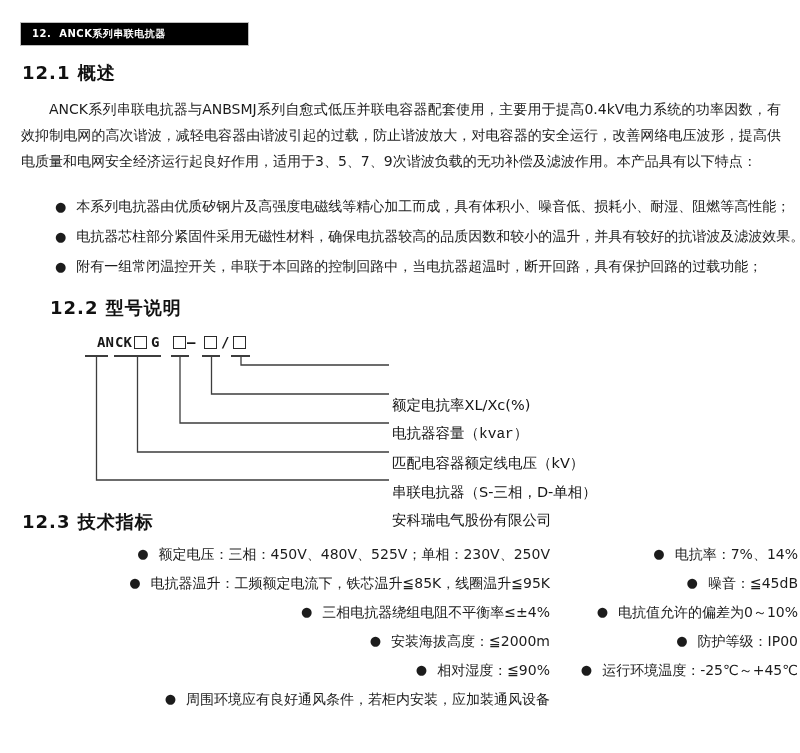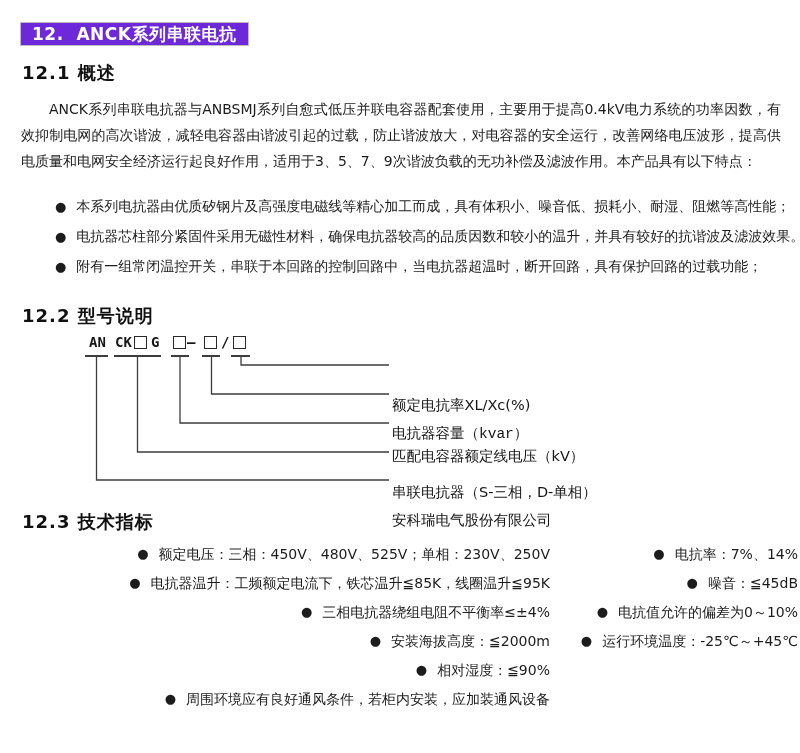--- a/index.html
+++ b/index.html
@@ -9,55 +9,55 @@
     background:#ffffff;
     color:#1c1c1c;
     font-family:"DejaVu Sans", sans-serif;
     overflow:hidden;
   }
 
   
   .chapter-bar {
     position:absolute; left:20px; top:22px;
     width:229px; height:24px;
-    background:#6d28d9;
+    background:#000000;
     border:1px solid #bdbdbd;
     color:#ffffff;
-    font-size:17px; font-weight:bold;
+    font-size:10px; font-weight:bold;
     line-height:22px;
     padding-left:11px;
     letter-spacing:0.5px;
   }
 
   
   .sec-heading {
     position:absolute; left:22px;
     font-size:18px; font-weight:bold; color:#111111;
     letter-spacing:1px;
   }
   #h-overview { top:61px; }
-  #h-model    { top:304px; }
+  #h-model    { top:296px;margin-left:28px; }
   #h-specs    { top:510px; }
 
   
   .para {
     position:absolute; left:21px; top:96px; width:760px;
     font-size:14px; line-height:26px;
     text-align:justify; text-indent:2em;
   }
 
   
   .bullets { position:absolute; left:55px; top:191px; width:740px; }
   .bullet-item { height:30px; line-height:30px; font-size:14px; white-space:nowrap; }
   .dot { font-size:13px; margin-right:10px; vertical-align:0.5px; }
 
   
   .diagram { position:absolute; left:85px; top:334px; width:660px; height:166px; }
   .seg { position:absolute; top:0; font-family:"DejaVu Sans Mono", monospace; font-weight:bold; font-size:14px; line-height:16px; color:#181818; }
-  #seg-an    { left:4px; }
+  #seg-an    { left:12px; }
   #seg-ck    { left:30px; }
   #seg-g     { left:66px; }
   #seg-dash  { left:102px; }
   #seg-slash { left:136px; }
   .mbox {
     position:absolute; top:2px; width:13px; height:13px;
     border:1.5px solid #2a2a2a; background:#fff;
   }
   #box-a { left:49px; }
   #box-b { left:88px; }
@@ -72,21 +72,21 @@
   .connectors { position:absolute; left:0; top:0; }
   .dg-label {
     position:absolute; left:307px;
     font-size:14.5px; line-height:18px; color:#141414;
     transform:translateY(-50%);
     white-space:nowrap;
     margin-top:40px;
   }
   #lbl-0 { top:31px; }
   #lbl-1 { top:60px;font-family:Liberation Mono, monospace; }
-  #lbl-2 { top:82px; }
+  #lbl-2 { top:89px; }
   #lbl-3 { top:118px;text-align:right; }
   #lbl-4 { top:146px; }
 
   
   .spec-col { position:absolute; top:539px;text-align:right; }
   #spec-left  { left:50px;  width:500px; }
   #spec-right { left:568px; width:230px; }
   .spec-item { height:29px; line-height:29px; font-size:14px; white-space:nowrap; }
 </style>
 </head>
@@ -172,15 +172,18 @@
   <div class="spec-item">
     <span class="dot">●</span><span>电抗率：7%、14%</span>
   </div>
   <div class="spec-item">
     <span class="dot">●</span><span>噪音：≦45dB</span>
   </div>
   <div class="spec-item">
     <span class="dot">●</span><span>电抗值允许的偏差为0～10%</span>
   </div>
   <div class="spec-item">
+    <span class="dot">●</span><span>防护等级：IP00</span>
+  </div>
+  <div class="spec-item">
     <span class="dot">●</span><span>运行环境温度：-25℃～+45℃</span>
   </div>
 </div>
 
 </body></html>

